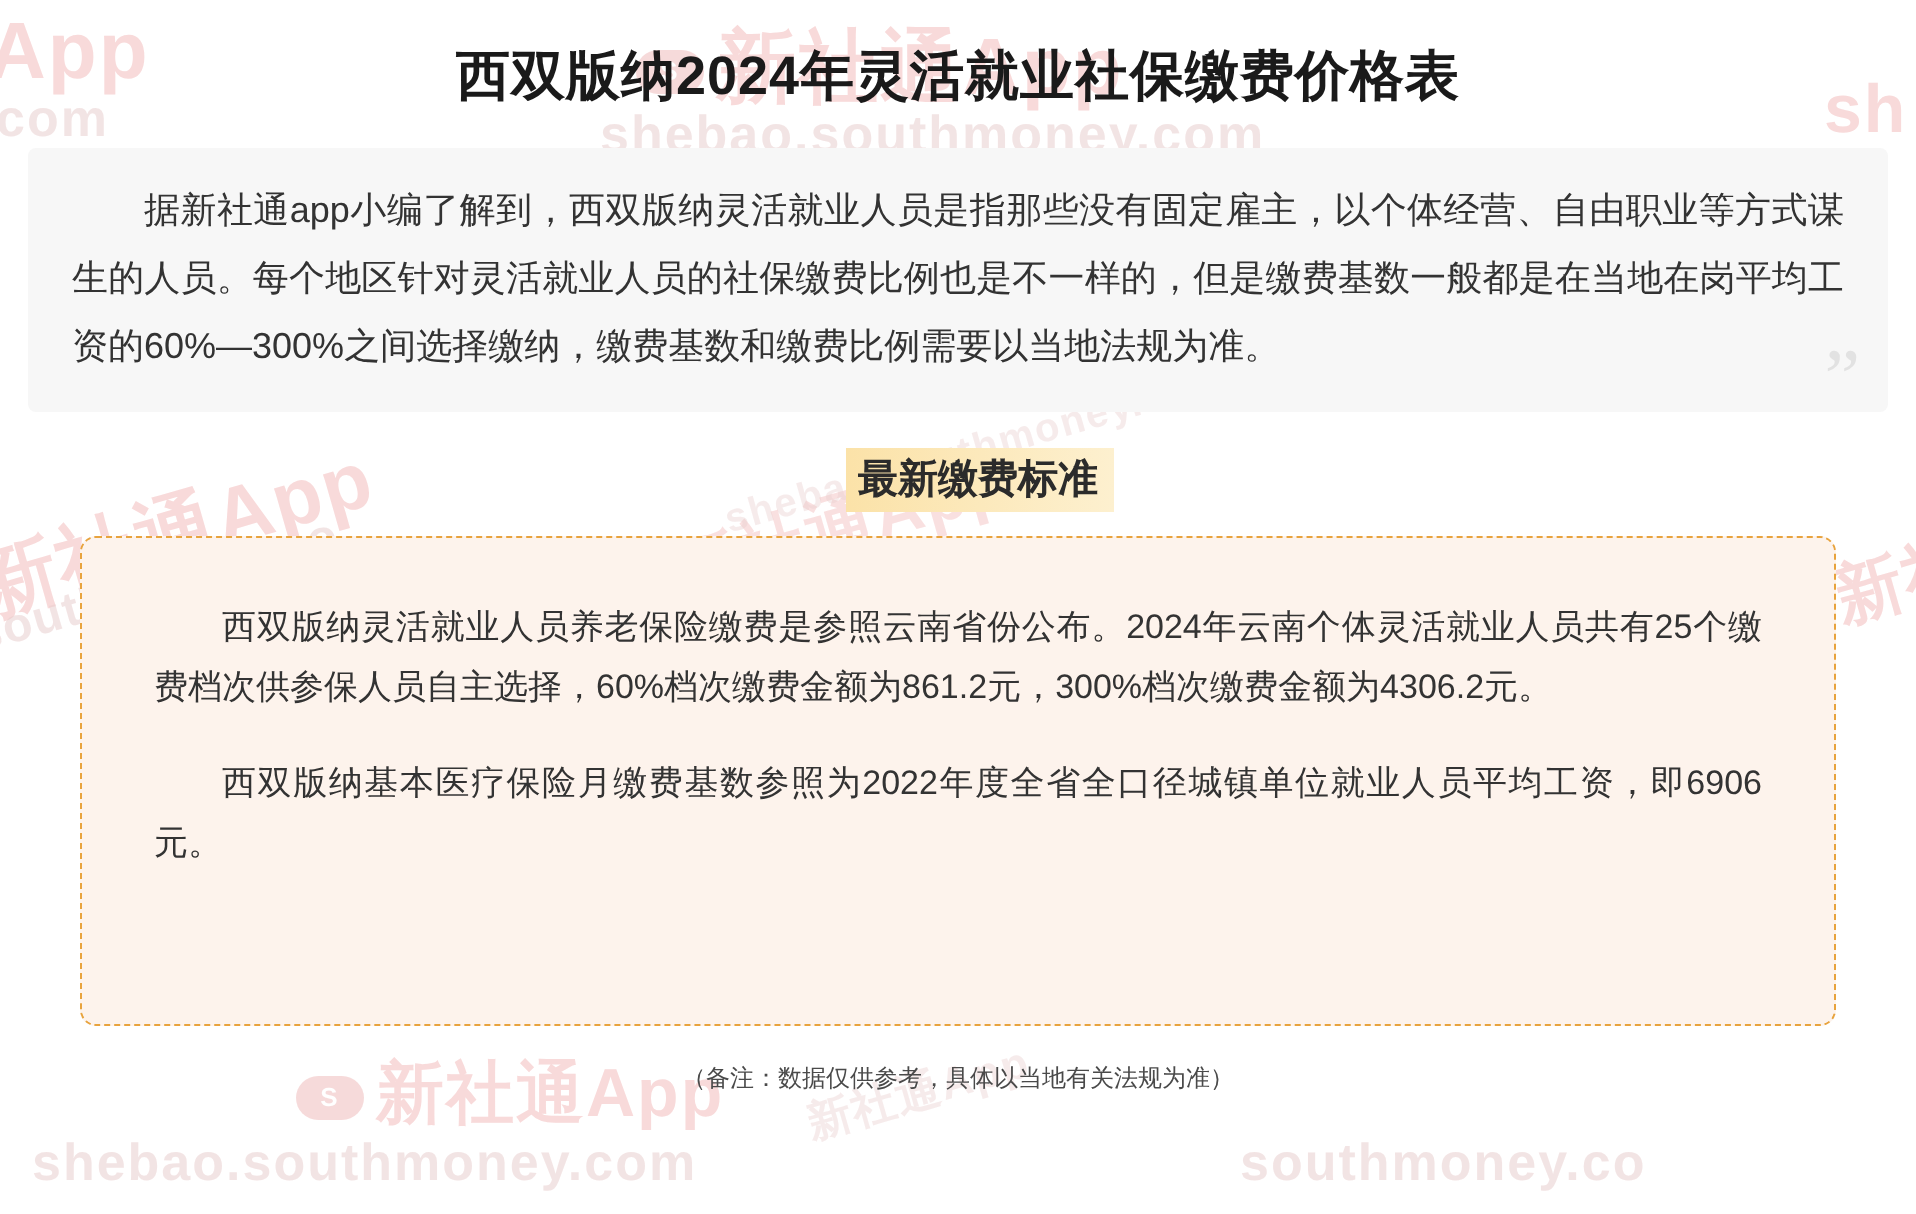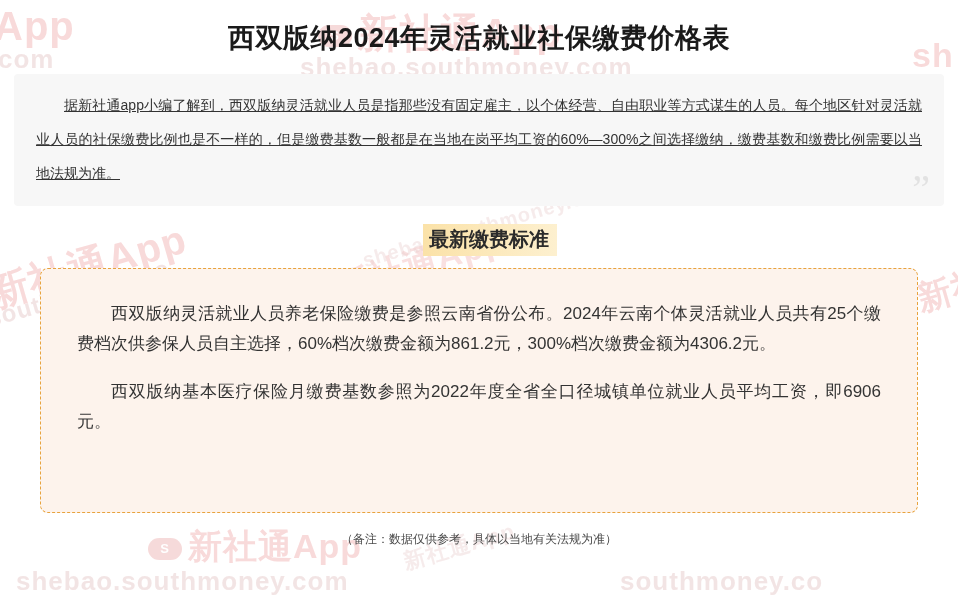--- a/index.html
+++ b/index.html
@@ -74,26 +74,25 @@
   }
 
   .intro-box {
     margin: 18px 14px 0 14px;
     background: #f7f7f7;
     border-radius: 4px;
     padding: 14px 22px 16px 22px;
     position: relative;
   }
   .intro-text {
-    font-size: 14px;
+    font-size: 18px;
     line-height: 34px;
     color: #333333;
     text-indent: 2em;
     text-align: justify;
-    text-decoration: underline;
   }
   .quote-mark {
     position: absolute;
     right: 14px;
     bottom: 2px;
     font-size: 40px;
     color: #e2e2e2;
     font-family: "Liberation Serif", serif;
     line-height: 30px;
   }

